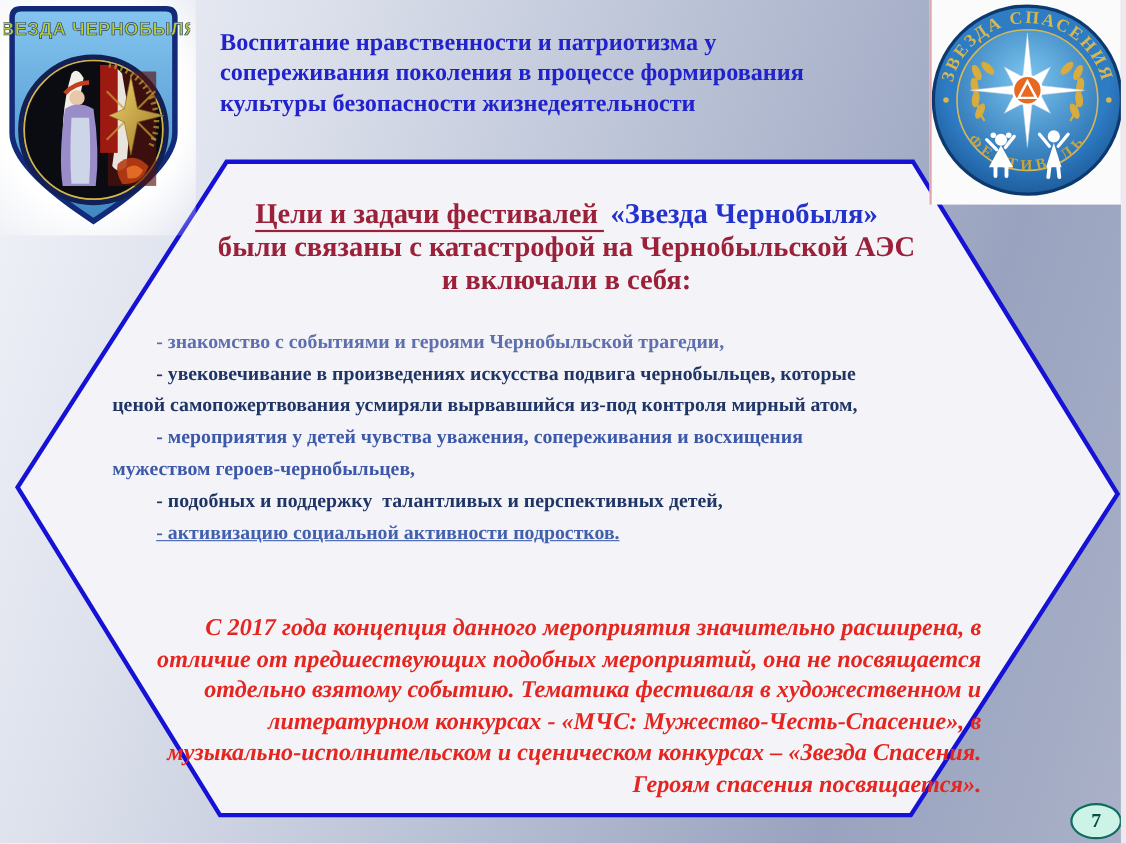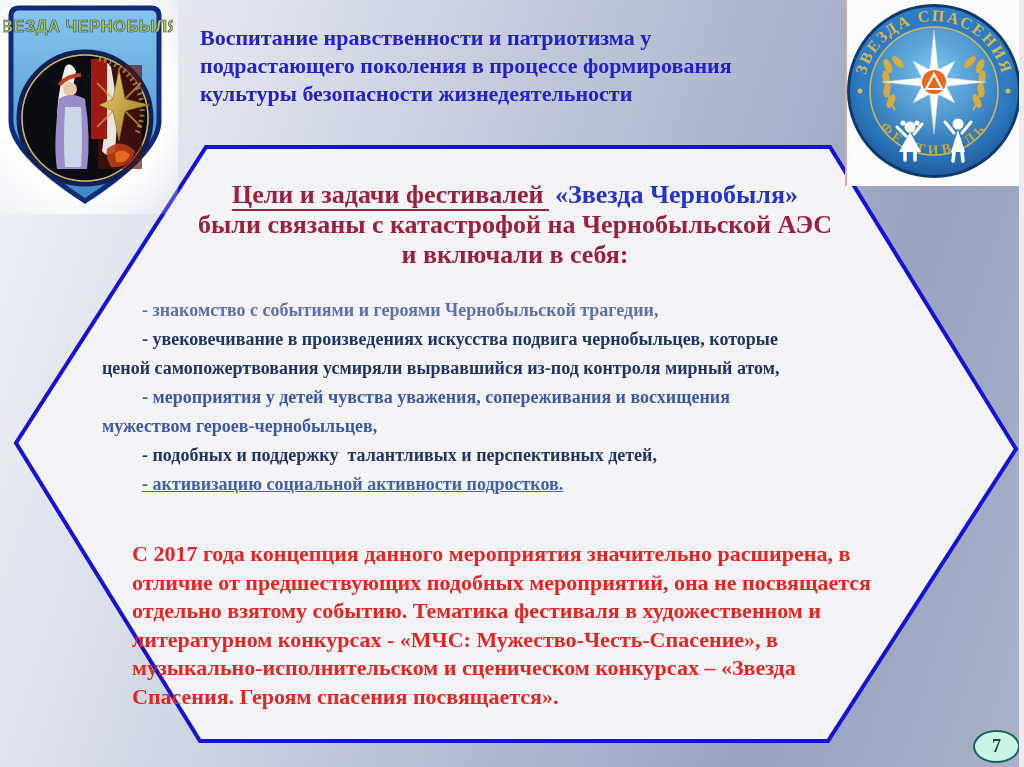--- a/index.html
+++ b/index.html
@@ -15,22 +15,22 @@
     color:#2222cc;font-size:22px;font-weight:bold;line-height:28px;
   }
   .hex-content{position:absolute;left:0;top:0;width:1024px;height:767px;}
   .hex-heading{position:absolute;left:15px;top:180px;width:1000px;text-align:center;
     font-size:26px;font-weight:bold;line-height:30px;color:#9a2139;}
   .hex-heading .u{border-bottom:2px solid #9a2139;padding-right:5px;}
   .hex-heading .blue{color:#2433cc;}
   .bullets{position:absolute;left:102px;top:296px;width:720px;
     font-size:18px;font-weight:bold;line-height:29px;}
   .bullets p{margin:0;text-indent:40px;white-space:pre-wrap;}
-  .closing{position:absolute;left:132px;top:540px;width:760px;text-align:left;
-    color:#e52620;font-size:22px;font-weight:bold;line-height:28.5px;}
+  .closing{position:absolute;left:132px;top:556px;width:760px;text-align:right;
+    color:#e52620;font-size:22px;font-weight:bold;line-height:28.5px;font-style:italic;}
   .emblem-left{position:absolute;left:0;top:0;width:178px;height:214px;
     background:radial-gradient(ellipse 82% 78% at 47% 45%,#ffffff 58%,rgba(255,255,255,0) 96%);}
   .emblem-right{position:absolute;left:845px;top:0;width:174px;height:186px;
     background:#fbfbfc;border-left:2px solid #dba7ad;box-sizing:border-box;}
   .page-badge{
     position:absolute;left:973px;top:730px;width:47px;height:33px;border-radius:50%;
     background:#cdf2e6;border:2px solid #0e6b5e;box-sizing:border-box;
     color:#0a4d44;font-size:18px;font-weight:bold;
     display:flex;align-items:center;justify-content:center;
   }
@@ -39,21 +39,21 @@
 <body>
 
 <div class="slide">
 
   <svg class="hex-svg" width="1024" height="767" viewBox="0 0 1024 767">
     <polygon points="206,147 830,147 1016,449 828,741 200,741 16,443" fill="#f4f3f7" stroke="#1512d6" stroke-width="4" stroke-linejoin="miter"></polygon>
   </svg>
 
   <div class="title">
     <div>Воспитание нравственности и патриотизма у</div>
-    <div>подрастающего поколения в процессе формирования</div>
+    <div>сопереживания поколения в процессе формирования</div>
     <div>культуры безопасности жизнедеятельности</div>
   </div>
 
   <div class="hex-content">
     <div class="hex-heading">
       <div>
         <span class="u">Цели и задачи фестивалей</span><span class="blue"> «Звезда Чернобыля»</span>
       </div>
       <div>были связаны с катастрофой на Чернобыльской АЭС</div>
       <div>и включали в себя:</div>

